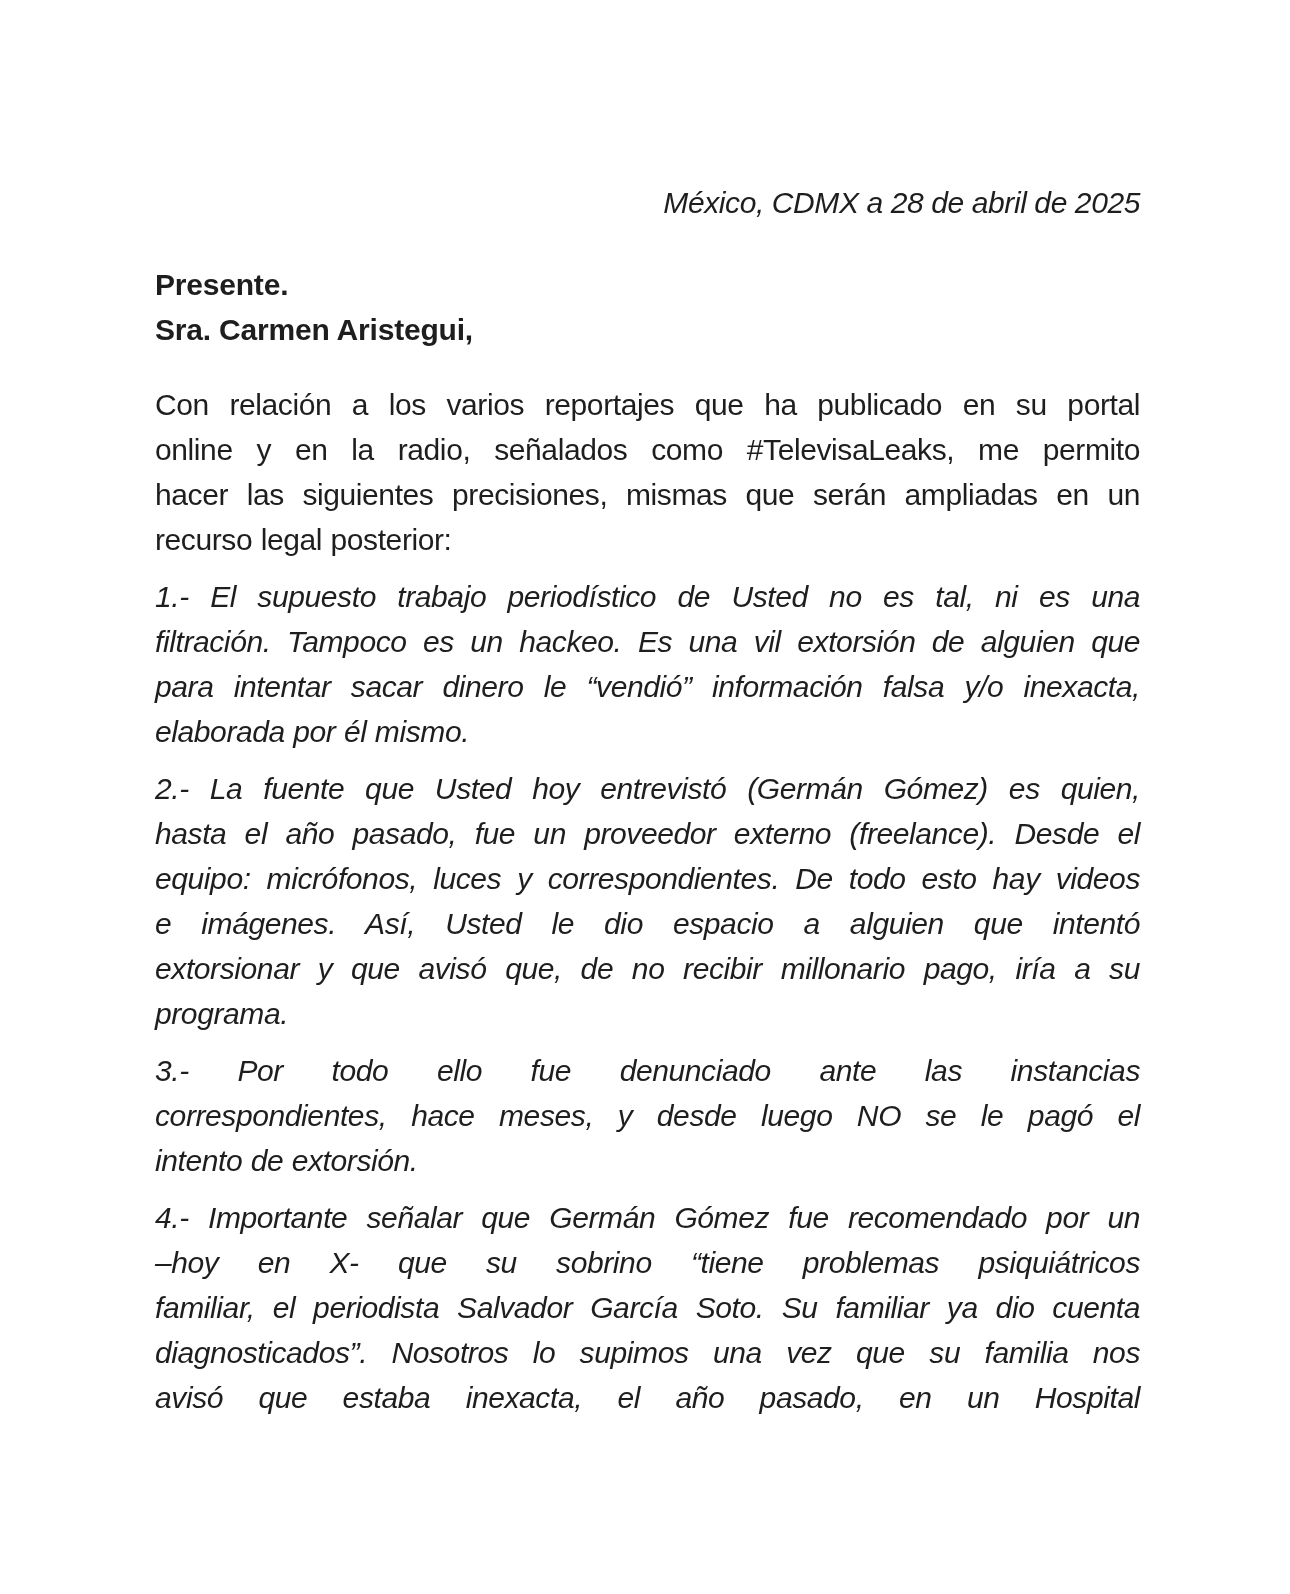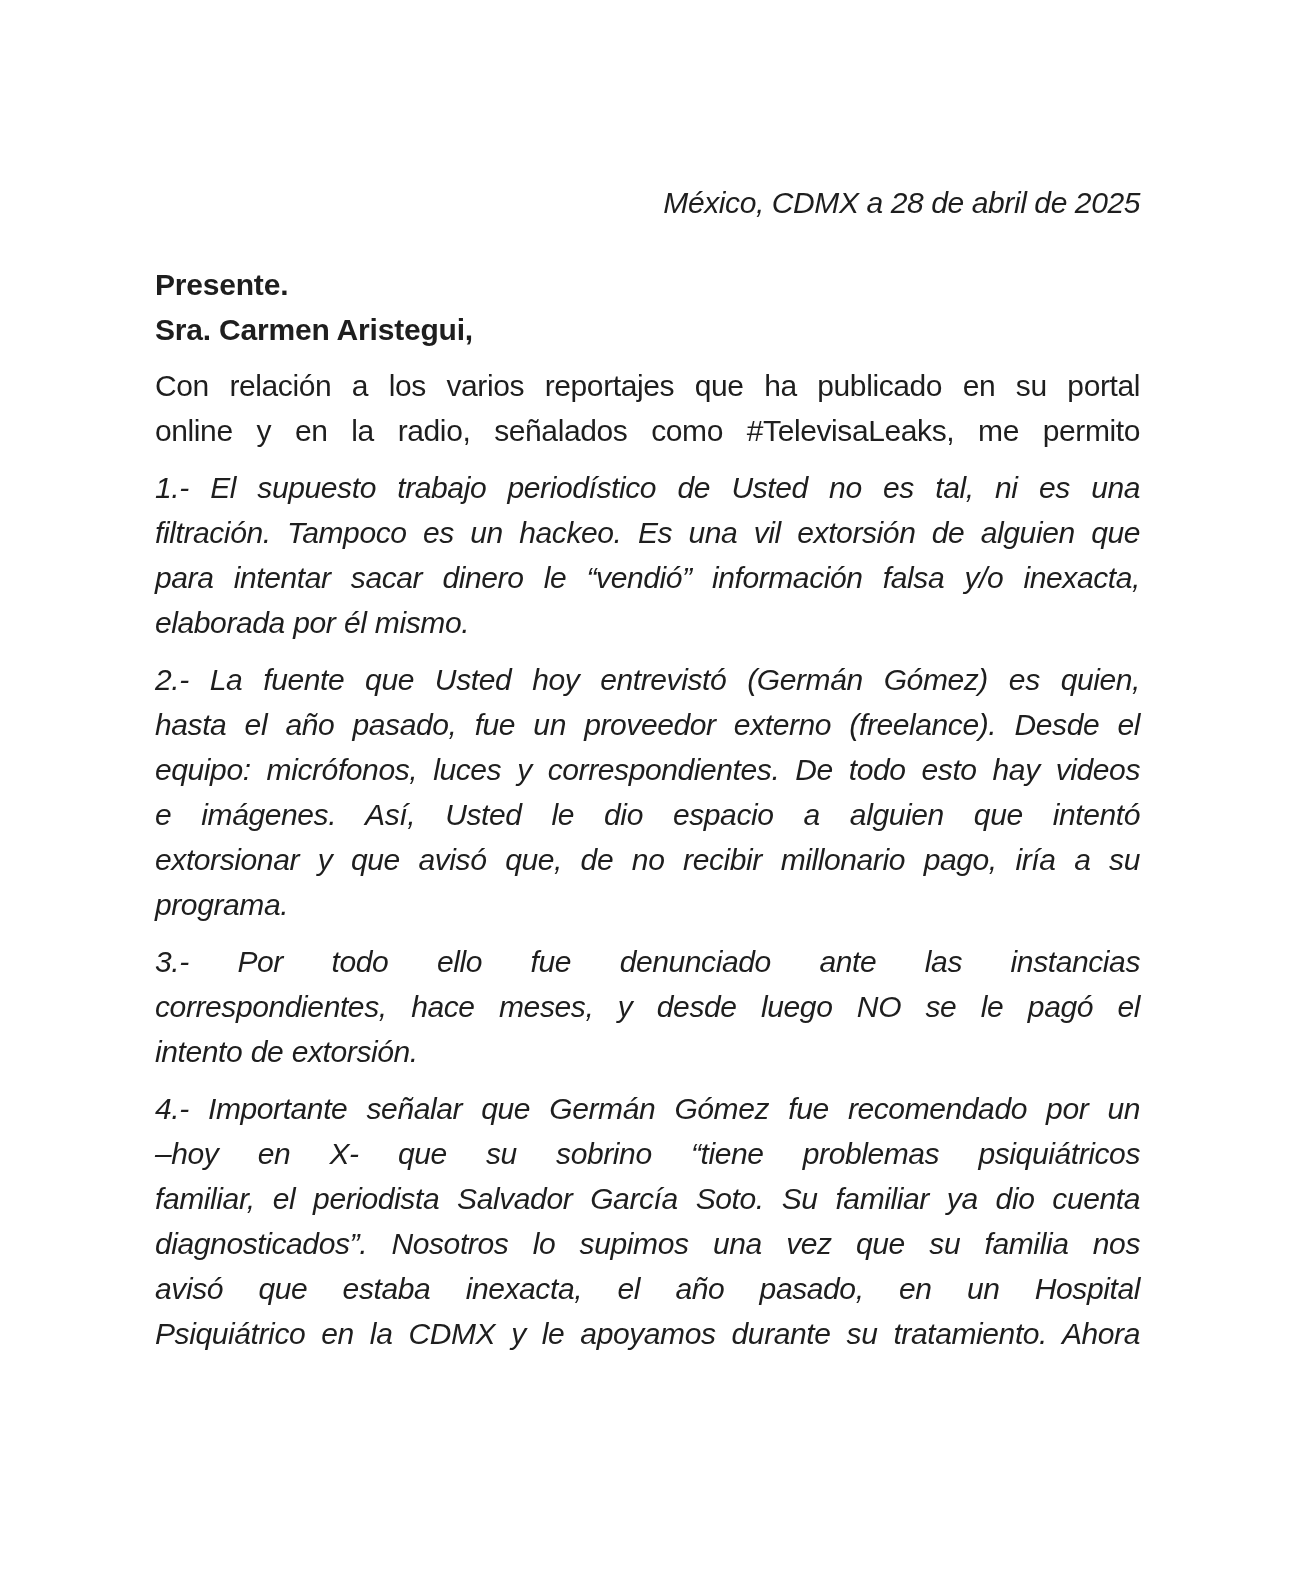--- a/index.html
+++ b/index.html
@@ -31,21 +31,21 @@
     white-space: nowrap;
   }
   .recipient {
     margin-top: 37px;
     font-weight: bold;
     font-size: 30px;
     line-height: 45px;
     letter-spacing: -0.2px;
   }
   .letter-body {
-    margin-top: 11px;
+    margin-top: 30px;
   }
   .paragraph + .paragraph {
     margin-top: 12px;
     font-style: italic;
   }
   .line {
     font-size: 30px;
     line-height: 45px;
     letter-spacing: -0.4px;
     word-spacing: 0.5px;
@@ -70,20 +70,22 @@
 
     <div class="recipient">
       <div>Presente.</div>
       <div>Sra. Carmen Aristegui,</div>
     </div>
 
     <div class="letter-body">
         <div class="paragraph">
           <div class="line line-justify">Con relación a los varios reportajes que ha publicado en su portal</div>
           <div class="line line-justify">online y en la radio, señalados como #TelevisaLeaks, me permito</div>
+          <div class="line line-justify">hacer las siguientes precisiones, mismas que serán ampliadas en un</div>
+          <div class="line">recurso legal posterior:</div>
         </div>
         <div class="paragraph">
           <div class="line line-justify">1.- El supuesto trabajo periodístico de Usted no es tal, ni es una</div>
           <div class="line line-justify">filtración. Tampoco es un hackeo. Es una vil extorsión de alguien que</div>
           <div class="line line-justify">para intentar sacar dinero le “vendió” información falsa y/o inexacta,</div>
           <div class="line">elaborada por él mismo.</div>
         </div>
         <div class="paragraph">
           <div class="line line-justify">2.- La fuente que Usted hoy entrevistó (Germán Gómez) es quien,</div>
           <div class="line line-justify">hasta el año pasado, fue un proveedor externo (freelance). Desde el</div>
@@ -96,17 +98,16 @@
           <div class="line line-justify">3.- Por todo ello fue denunciado ante las instancias</div>
           <div class="line line-justify">correspondientes, hace meses, y desde luego NO se le pagó el</div>
           <div class="line">intento de extorsión.</div>
         </div>
         <div class="paragraph">
           <div class="line line-justify">4.- Importante señalar que Germán Gómez fue recomendado por un</div>
           <div class="line line-justify">–hoy en X- que su sobrino “tiene problemas psiquiátricos</div>
           <div class="line line-justify">familiar, el periodista Salvador García Soto. Su familiar ya dio cuenta</div>
           <div class="line line-justify">diagnosticados”. Nosotros lo supimos una vez que su familia nos</div>
           <div class="line line-justify">avisó que estaba inexacta, el año pasado, en un Hospital</div>
-          <div class="line line-justify">Psiquiátrico en la CDMX y le apoyamos durante su tratamiento. Ahora</div>
         </div>
       </div>
   </div>
 </div>
 
 </body></html>

